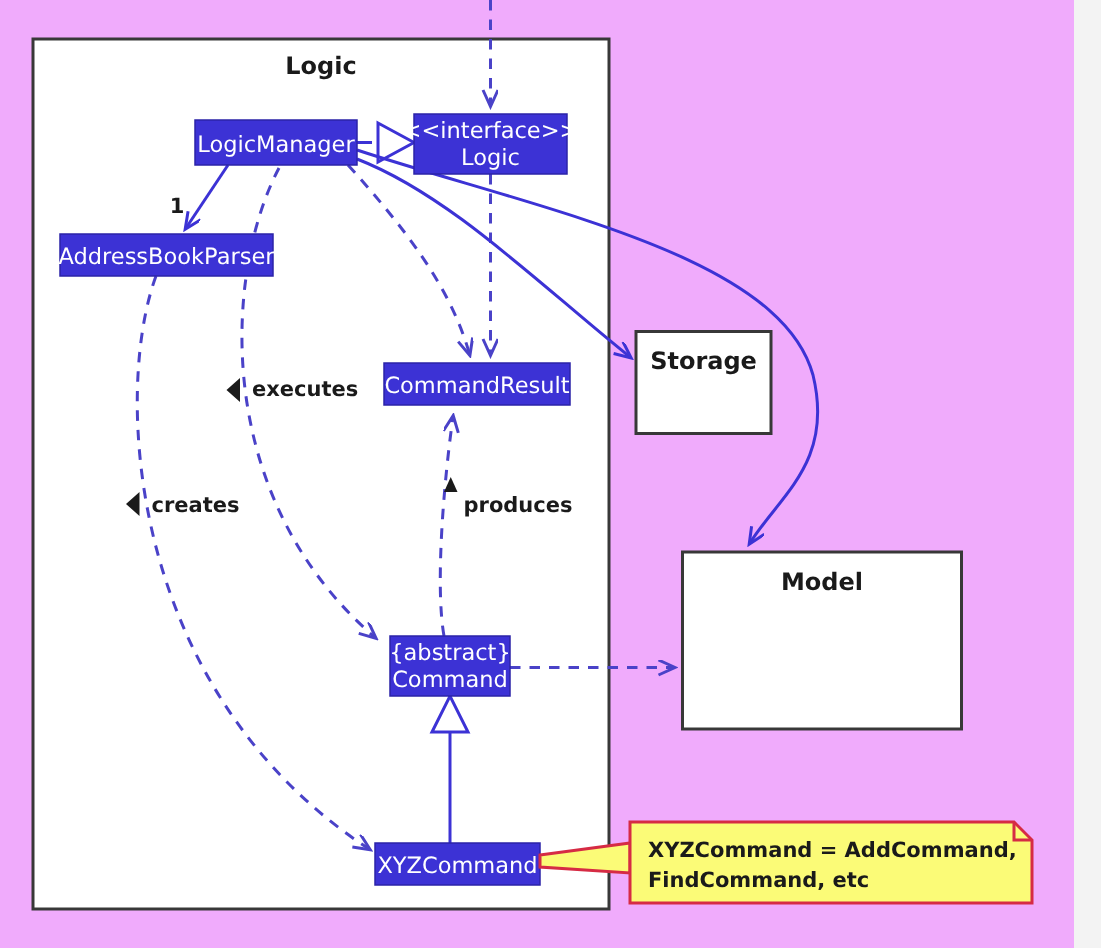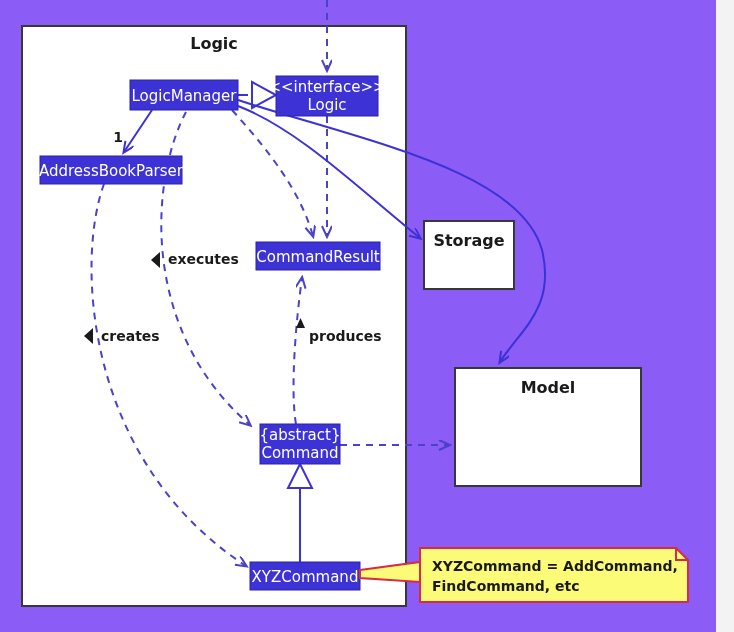--- a/index.html
+++ b/index.html
@@ -12,21 +12,21 @@
     height: 632px;
     font-family: "DejaVu Sans", sans-serif;
     overflow: hidden;
     position: relative;
   }
   #canvas {
     position: absolute;
     left: 0; top: 0;
     width: 734px;
     height: 632px;
-    background: #8b5cf6;
+    background: #f0abfc;
   }
   .right-strip {
     position: absolute;
     right: 0; top: 0;
     width: 18px;
     height: 632px;
     background: #f3f3f3;
   }
   svg { display: block; }
   text { font-family: "DejaVu Sans", sans-serif; }

